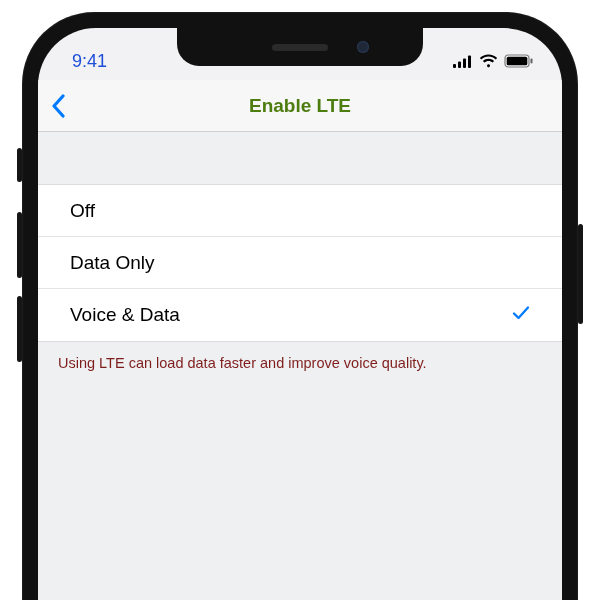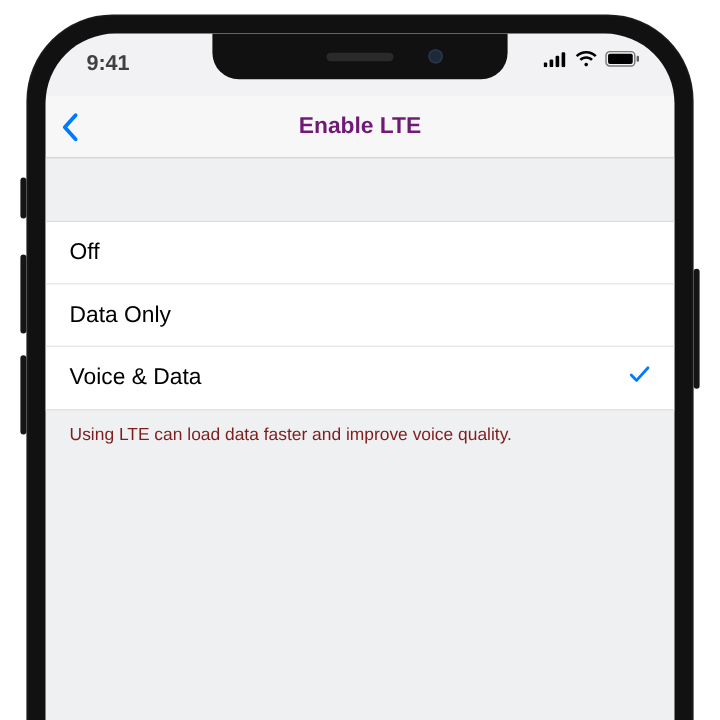--- a/index.html
+++ b/index.html
@@ -64,44 +64,44 @@
     width: 12px; height: 12px; background:#1f2838; border-radius:50%;
     box-shadow: inset 0 0 2px #3a5880;
     position:absolute; right:54px; top:13px;
   }
 
   .status-bar {
     position: absolute;
     top: 0; left: 0; right: 0;
     height: 52px;
     display: flex;
-    align-items: flex-start;
+    align-items: center;
     justify-content: space-between;
     padding: 14px 28px 0 34px;
     font-size: 18px;
-    font-weight: 700;
-    color: #404040;
+    font-weight: 400;
+    color: #1d4ed8;
     z-index: 20;
   }
   .status-right { display:flex; align-items:center; gap:6px; }
   .status-right svg { display:block; }
 
   .nav-bar {
     position: absolute;
     top: 52px;
     left:0; right:0;
     height: 52px;
     display:flex;
     align-items:center;
     justify-content:center;
     border-bottom: 1px solid #d0d0d2;
     background: #f7f7f8;
     z-index: 10;
   }
-  .nav-title { font-size: 19px; font-weight: 600; color:#701a75; }
+  .nav-title { font-size: 19px; font-weight: 600; color:#4d7c0f; }
   .nav-back {
     position:absolute; left:12px; top:50%; transform:translateY(-50%);
     display:flex; align-items:center;
     color:#007aff;
   }
   .nav-back svg { display:block; }
 
   .content {
     position:absolute;
     top: 104px;
@@ -115,21 +115,21 @@
   .list {
     background:#fff;
     border-top:1px solid #dcdcdf;
     border-bottom:1px solid #dcdcdf;
   }
   .cell {
     min-height: 52px;
     display:flex;
     align-items:center;
     justify-content:space-between;
-    padding: 0 20px;
+    padding: 0 32px;
     font-size: 19px;
     color:#000;
     border-bottom:1px solid #e4e4e7;
   }
   .cell:last-child { border-bottom:none; }
   .check { color:#007aff; }
   .footer {
     padding: 12px 20px;
     font-size: 14.5px;
     color:#7f1d1d;

